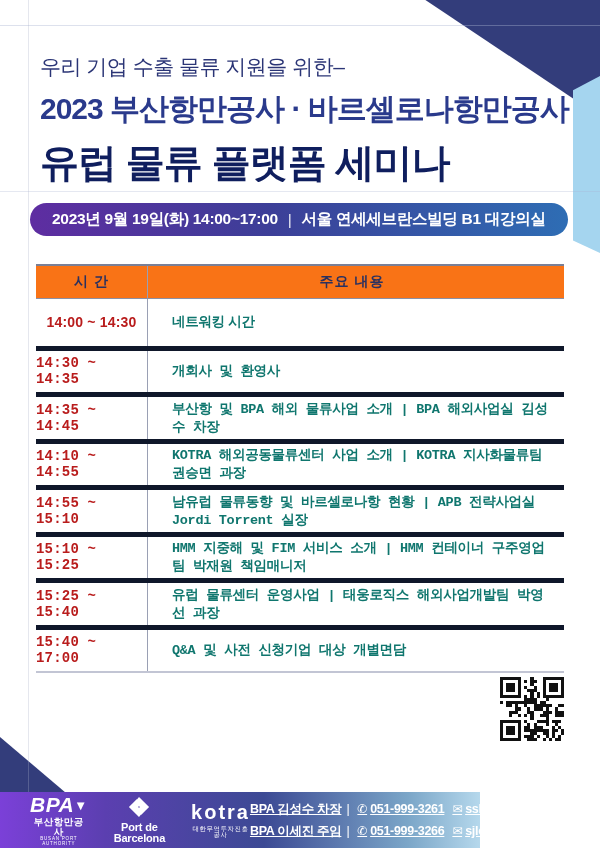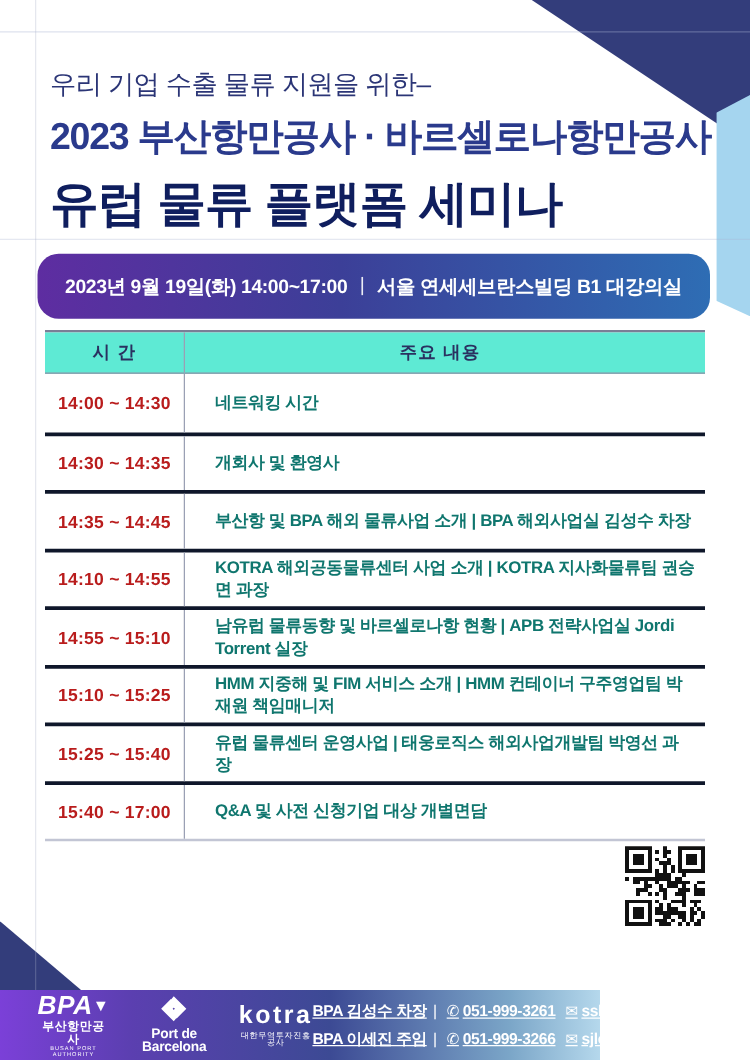--- a/index.html
+++ b/index.html
@@ -22,33 +22,33 @@
   .guide-h1 { position:absolute; left:0; top:25px; width:600px; height:1px; background:rgba(170,180,210,0.40); z-index:2; }
   .guide-h2 { position:absolute; left:0; top:191px; width:600px; height:1px; background:rgba(170,180,210,0.30); z-index:2; }
 
   
   .title-block { position:absolute; left:40px; top:53px; z-index:3; }
   .title-sub { font-size:21px; font-weight:500; color:#2b3576; letter-spacing:-0.5px; }
   .title-mid { font-size:30px; font-weight:600; color:#2a3a8c; margin-top:8px; letter-spacing:-1px; }
   .title-main { font-size:39px; font-weight:900; color:#0f1e5e; margin-top:6px; letter-spacing:-1px; }
 
   
-  .date-pill { position:absolute; left:30px; top:203px; height:52px; z-index:3;
+  .date-pill { position:absolute; left:30px; top:203px; height:33px; z-index:3;
     display:inline-flex; align-items:center; padding:0 22px;
     border-radius:17px;
     background:linear-gradient(90deg,#5e2da1 0%,#3c3f98 45%,#2e6db4 100%);
     color:#ffffff; font-size:15.5px; font-weight:700; letter-spacing:-0.3px; white-space:nowrap; }
   .date-pill .sep { margin:0 10px; font-weight:400; opacity:0.9; }
 
   
   .schedule { position:absolute; left:36px; top:264px; width:528px; z-index:3;
     border-top:2px solid #7a7f96; border-bottom:2px solid #c2c5d4; }
-  .sch-header { display:flex; height:33px; background:#5eead4; border-bottom:1px solid #8b90a6; }
+  .sch-header { display:flex; height:33px; background:#f97316; border-bottom:1px solid #8b90a6; }
   .sch-row { display:flex; height:46.5px; }
-  .sch-row + .sch-row { border-top:3px solid #0f172a; }
+  .sch-row + .sch-row { border-top:5px solid #0f172a;font-family:Liberation Mono, monospace; }
   .col-time { width:112px; flex:0 0 112px; display:flex; align-items:center; justify-content:center;
     border-right:1px solid #9aa0b4; }
   .col-content { flex:1; display:flex; align-items:center; padding-left:24px; padding-right:8px; }
   .sch-header .col-time, .sch-header .col-content { justify-content:center; padding-left:0;
     font-size:14px; font-weight:700; color:#2a3160; letter-spacing:1px; }
   .sch-row .col-time { font-size:14px; font-weight:600; color:#b91c1c; letter-spacing:0.2px; }
   .sch-row .col-content { font-size:13.5px; font-weight:600; color:#0f766e; letter-spacing:-0.3px; }
 
   
   .note { position:absolute; left:28px; top:681px; font-size:13px; font-weight:700; color:#222c55; z-index:3; letter-spacing:-0.3px; }

